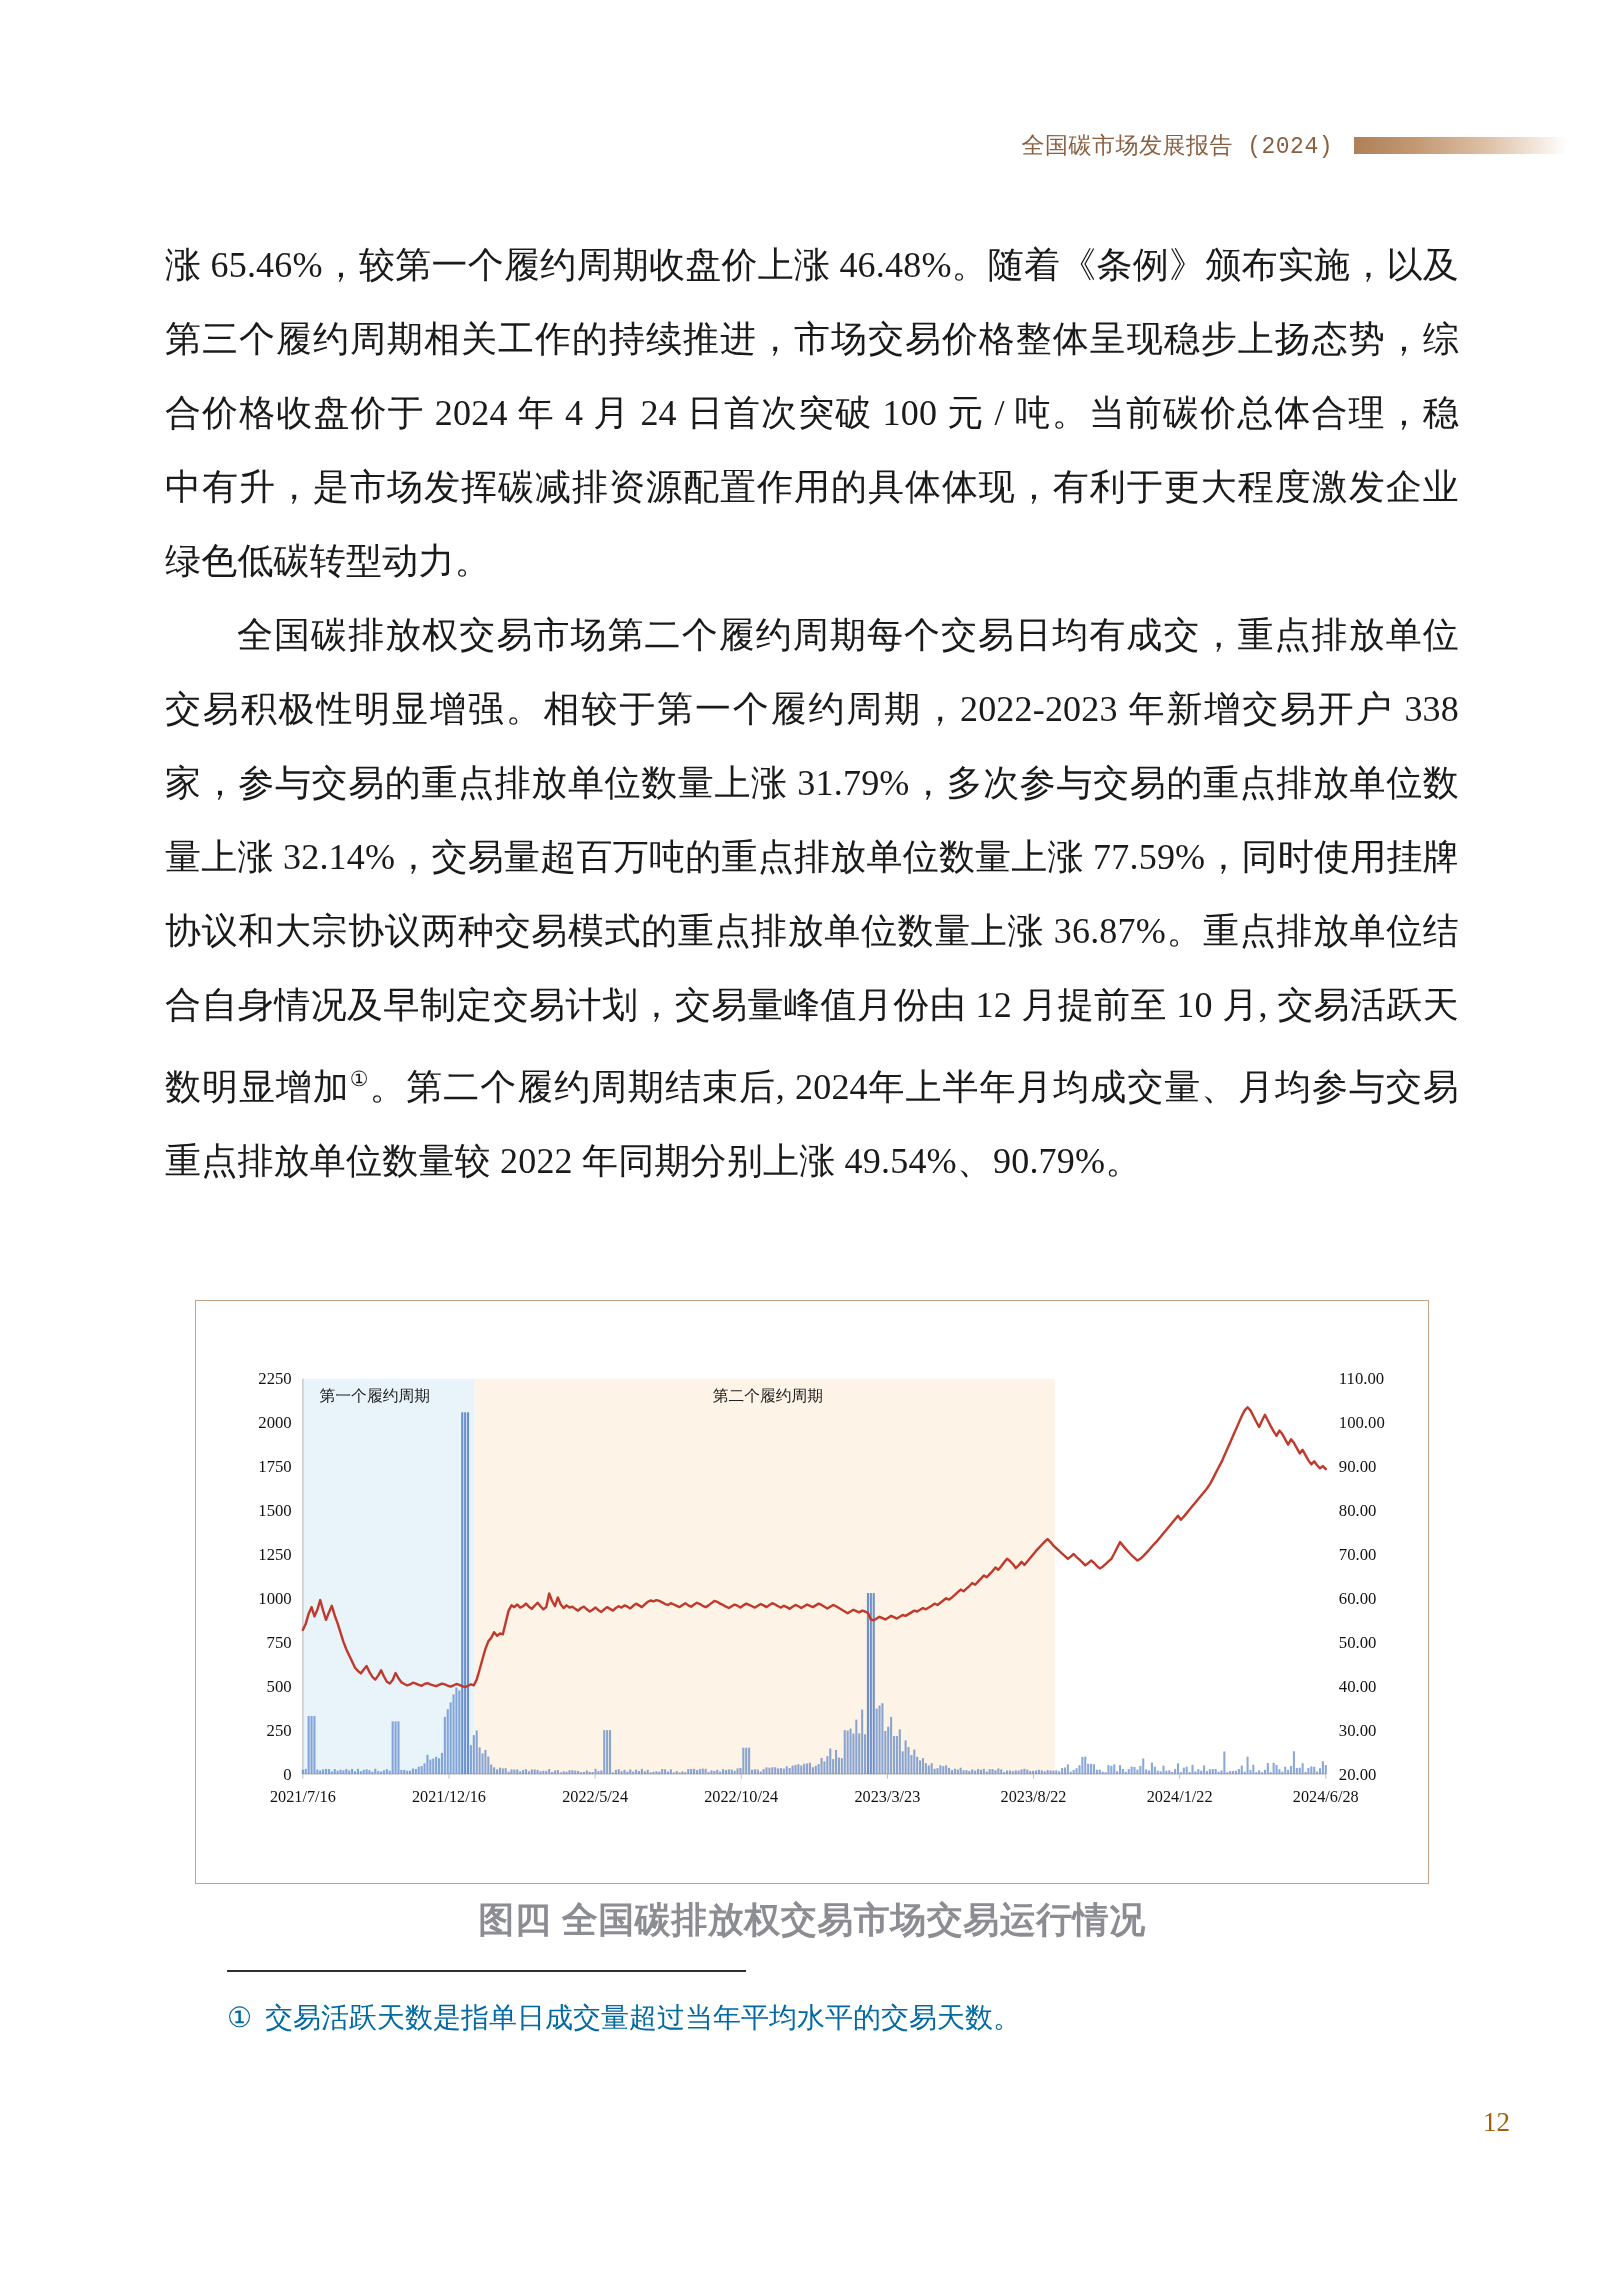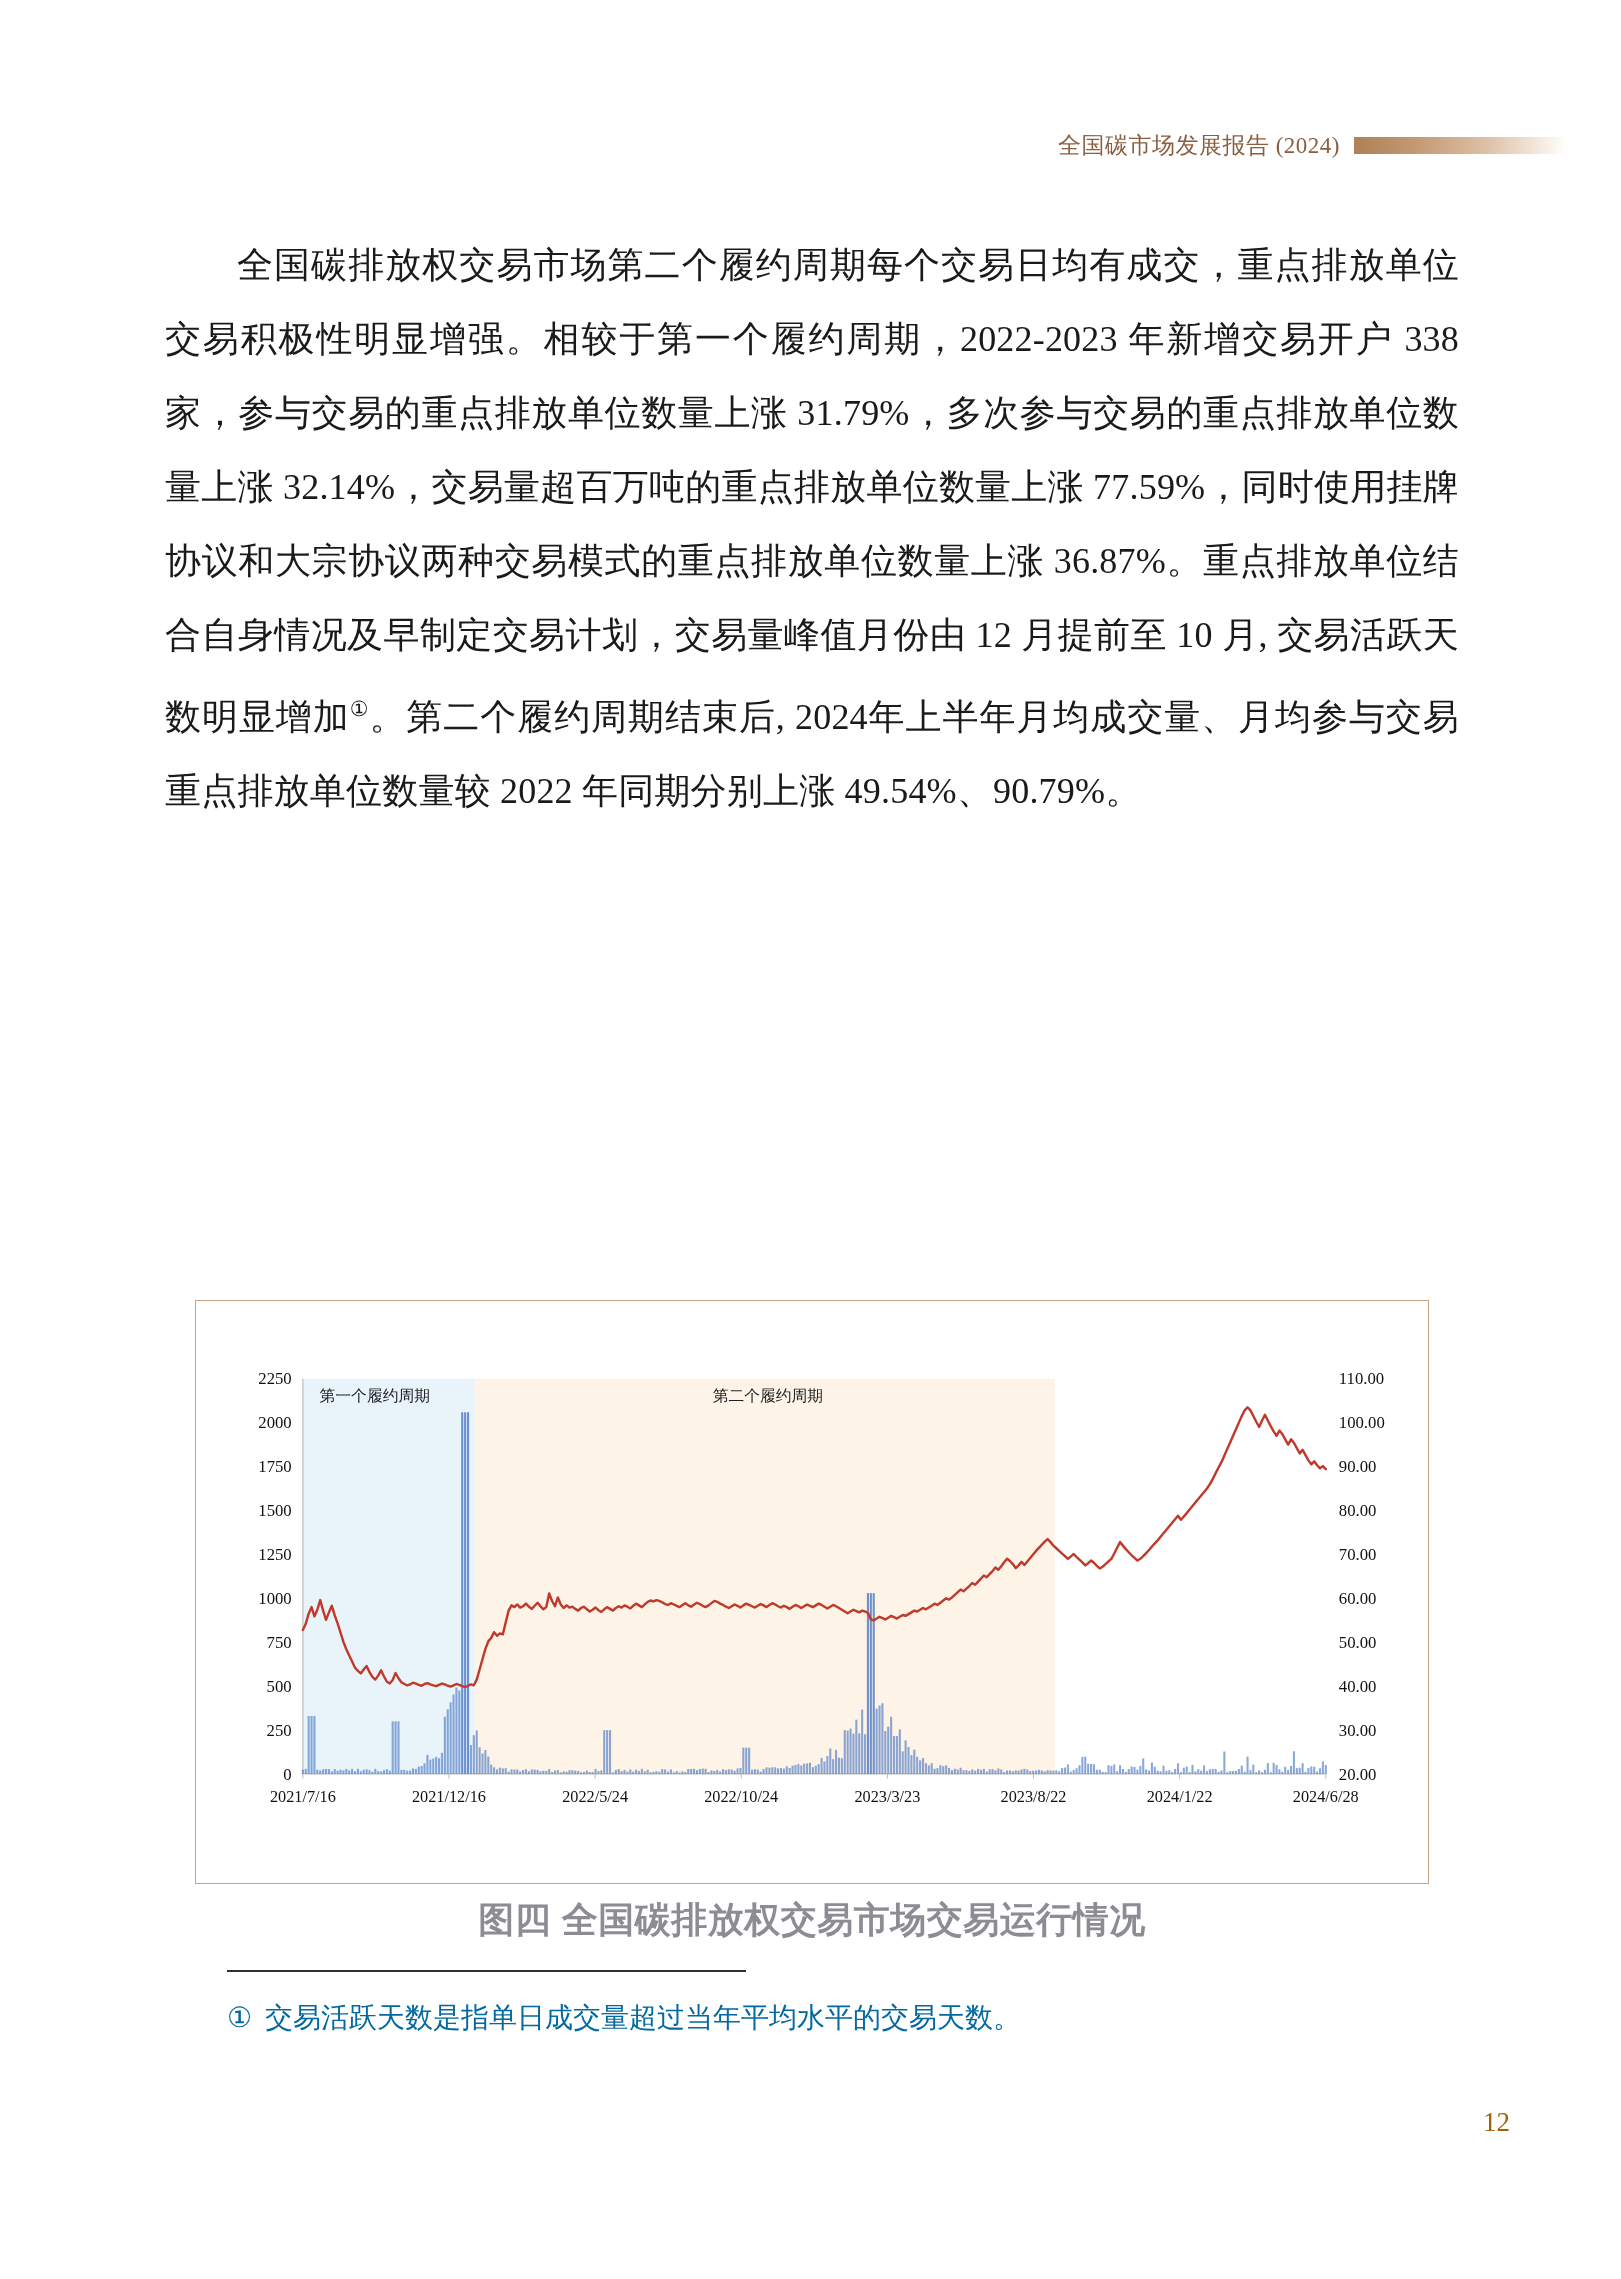--- a/index.html
+++ b/index.html
@@ -17,26 +17,26 @@
   
   .page-header {
     position: absolute;
     top: 130px;
     right: 54px;
     display: flex;
     align-items: center;
     gap: 0px;
   }
   .header-title {
-    font-family: Liberation Serif, serif;
+    font-family: Liberation Mono, monospace;
     font-size: 23px;
     color: #8a5f40;
     letter-spacing: 0.5px;
     white-space: nowrap;
-    padding-right: 14px;
+    padding-right: 21px;
     margin-left: 28px;
   }
   .header-rule {
     width: 213px;
     height: 17.6px;
     background: linear-gradient(to right, #ad8057 0%, #c49a74 30%, #ddc0a6 62%, #f3e7dc 86%, #ffffff 100%);
   }
 
   
   .content {
@@ -159,20 +159,21 @@
 </head>
 <body>
 
 <div class="page-header">
   <div class="header-title">全国碳市场发展报告 (2024)</div>
   <div class="header-rule"></div>
 </div>
 
 <div class="content">
 
+  <p class="body-par">涨 65.46%，较第一个履约周期收盘价上涨 46.48%。随着《条例》颁布实施，以及第三个履约周期相关工作的持续推进，市场交易价格整体呈现稳步上扬态势，综合价格收盘价于 2024 年 4 月 24 日首次突破 100 元 / 吨。当前碳价总体合理，稳中有升，是市场发挥碳减排资源配置作用的具体体现，有利于更大程度激发企业绿色低碳转型动力。</p>
 
 
   <p class="body-par indent"><span>全国碳排放权交易市场第二个履约周期每个交易日均有成交，重点排放单位交易积极性明显增强。相较于第一个履约周期，2022-2023 年新增交易开户 338 家，参与交易的重点排放单位数量上涨 31.79%，多次参与交易的重点排放单位数量上涨 32.14%，交易量超百万吨的重点排放单位数量上涨 77.59%，同时使用挂牌协议和大宗协议两种交易模式的重点排放单位数量上涨 36.87%。重点排放单位结合自身情况及早制定交易计划，交易量峰值月份由 12 月提前至 10 月, 交易活跃天数明显增加</span><sup class="fn">①</sup><span>。第二个履约周期结束后, 2024年上半年月均成交量、月均参与交易重点排放单位数量较 2022 年同期分别上涨 49.54%、90.79%。</span></p>
 
 </div>
 
 <div class="figure-box">
 
 
   <div class="plot-wrap">

